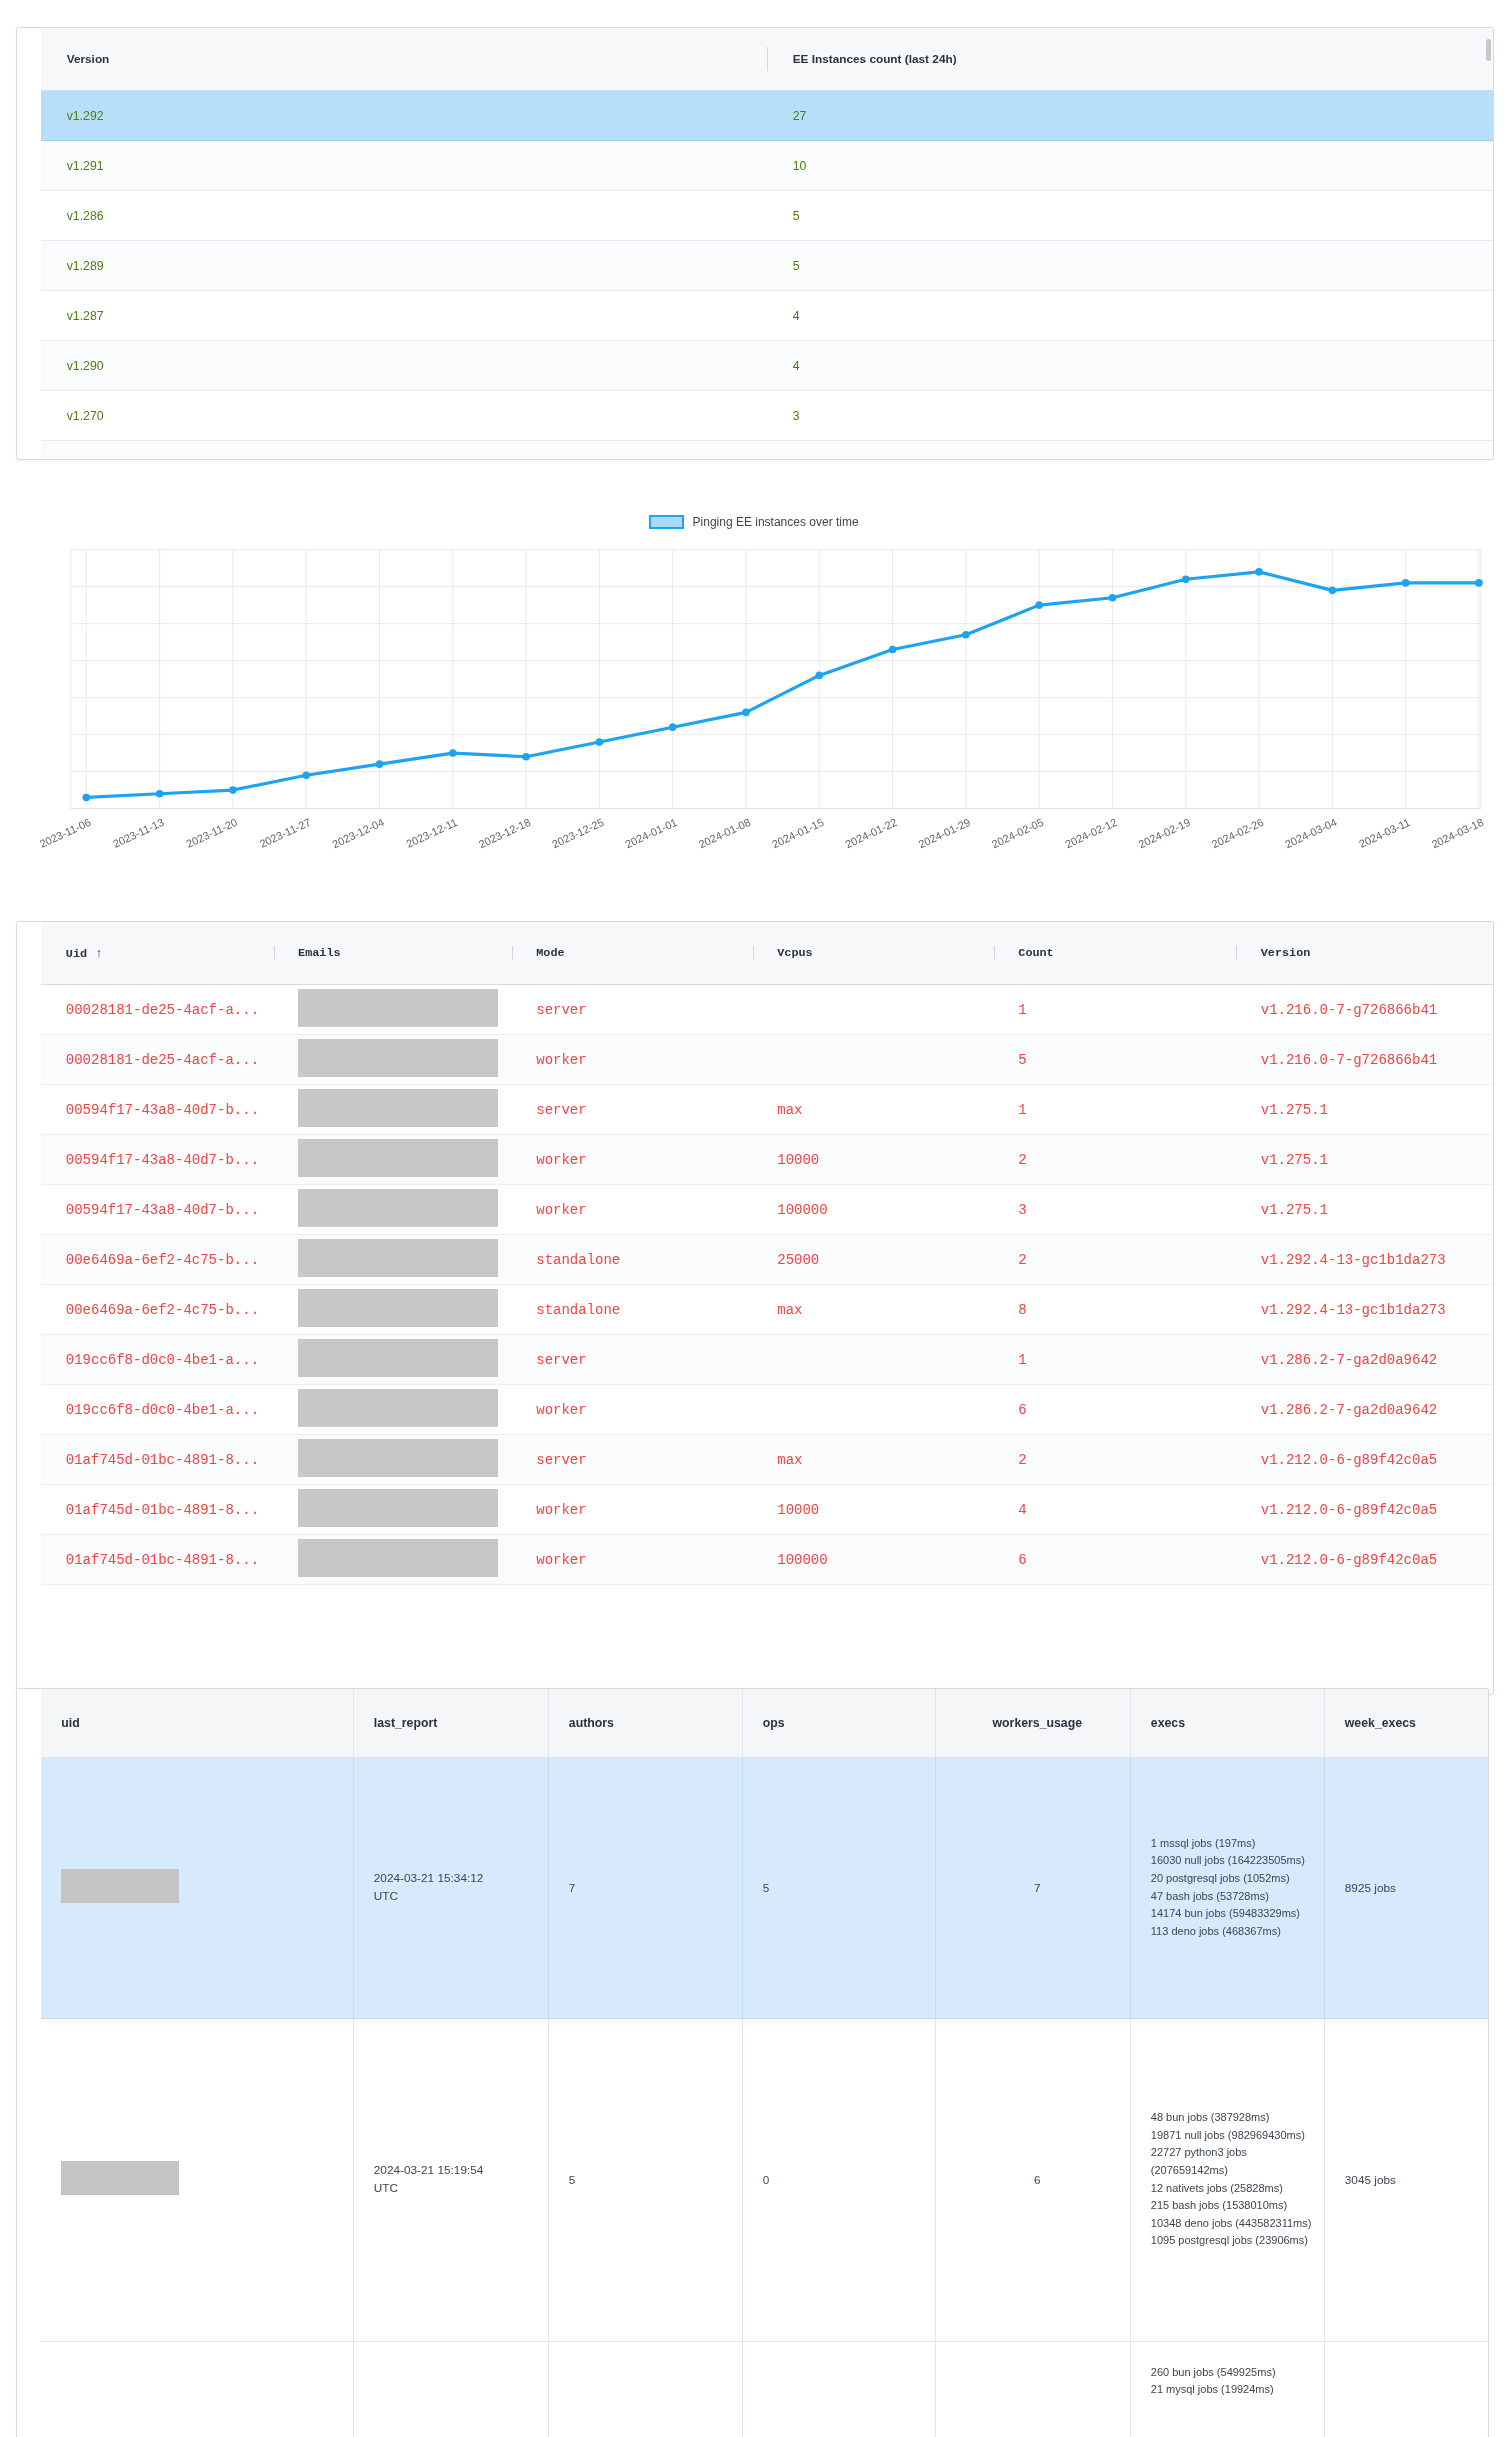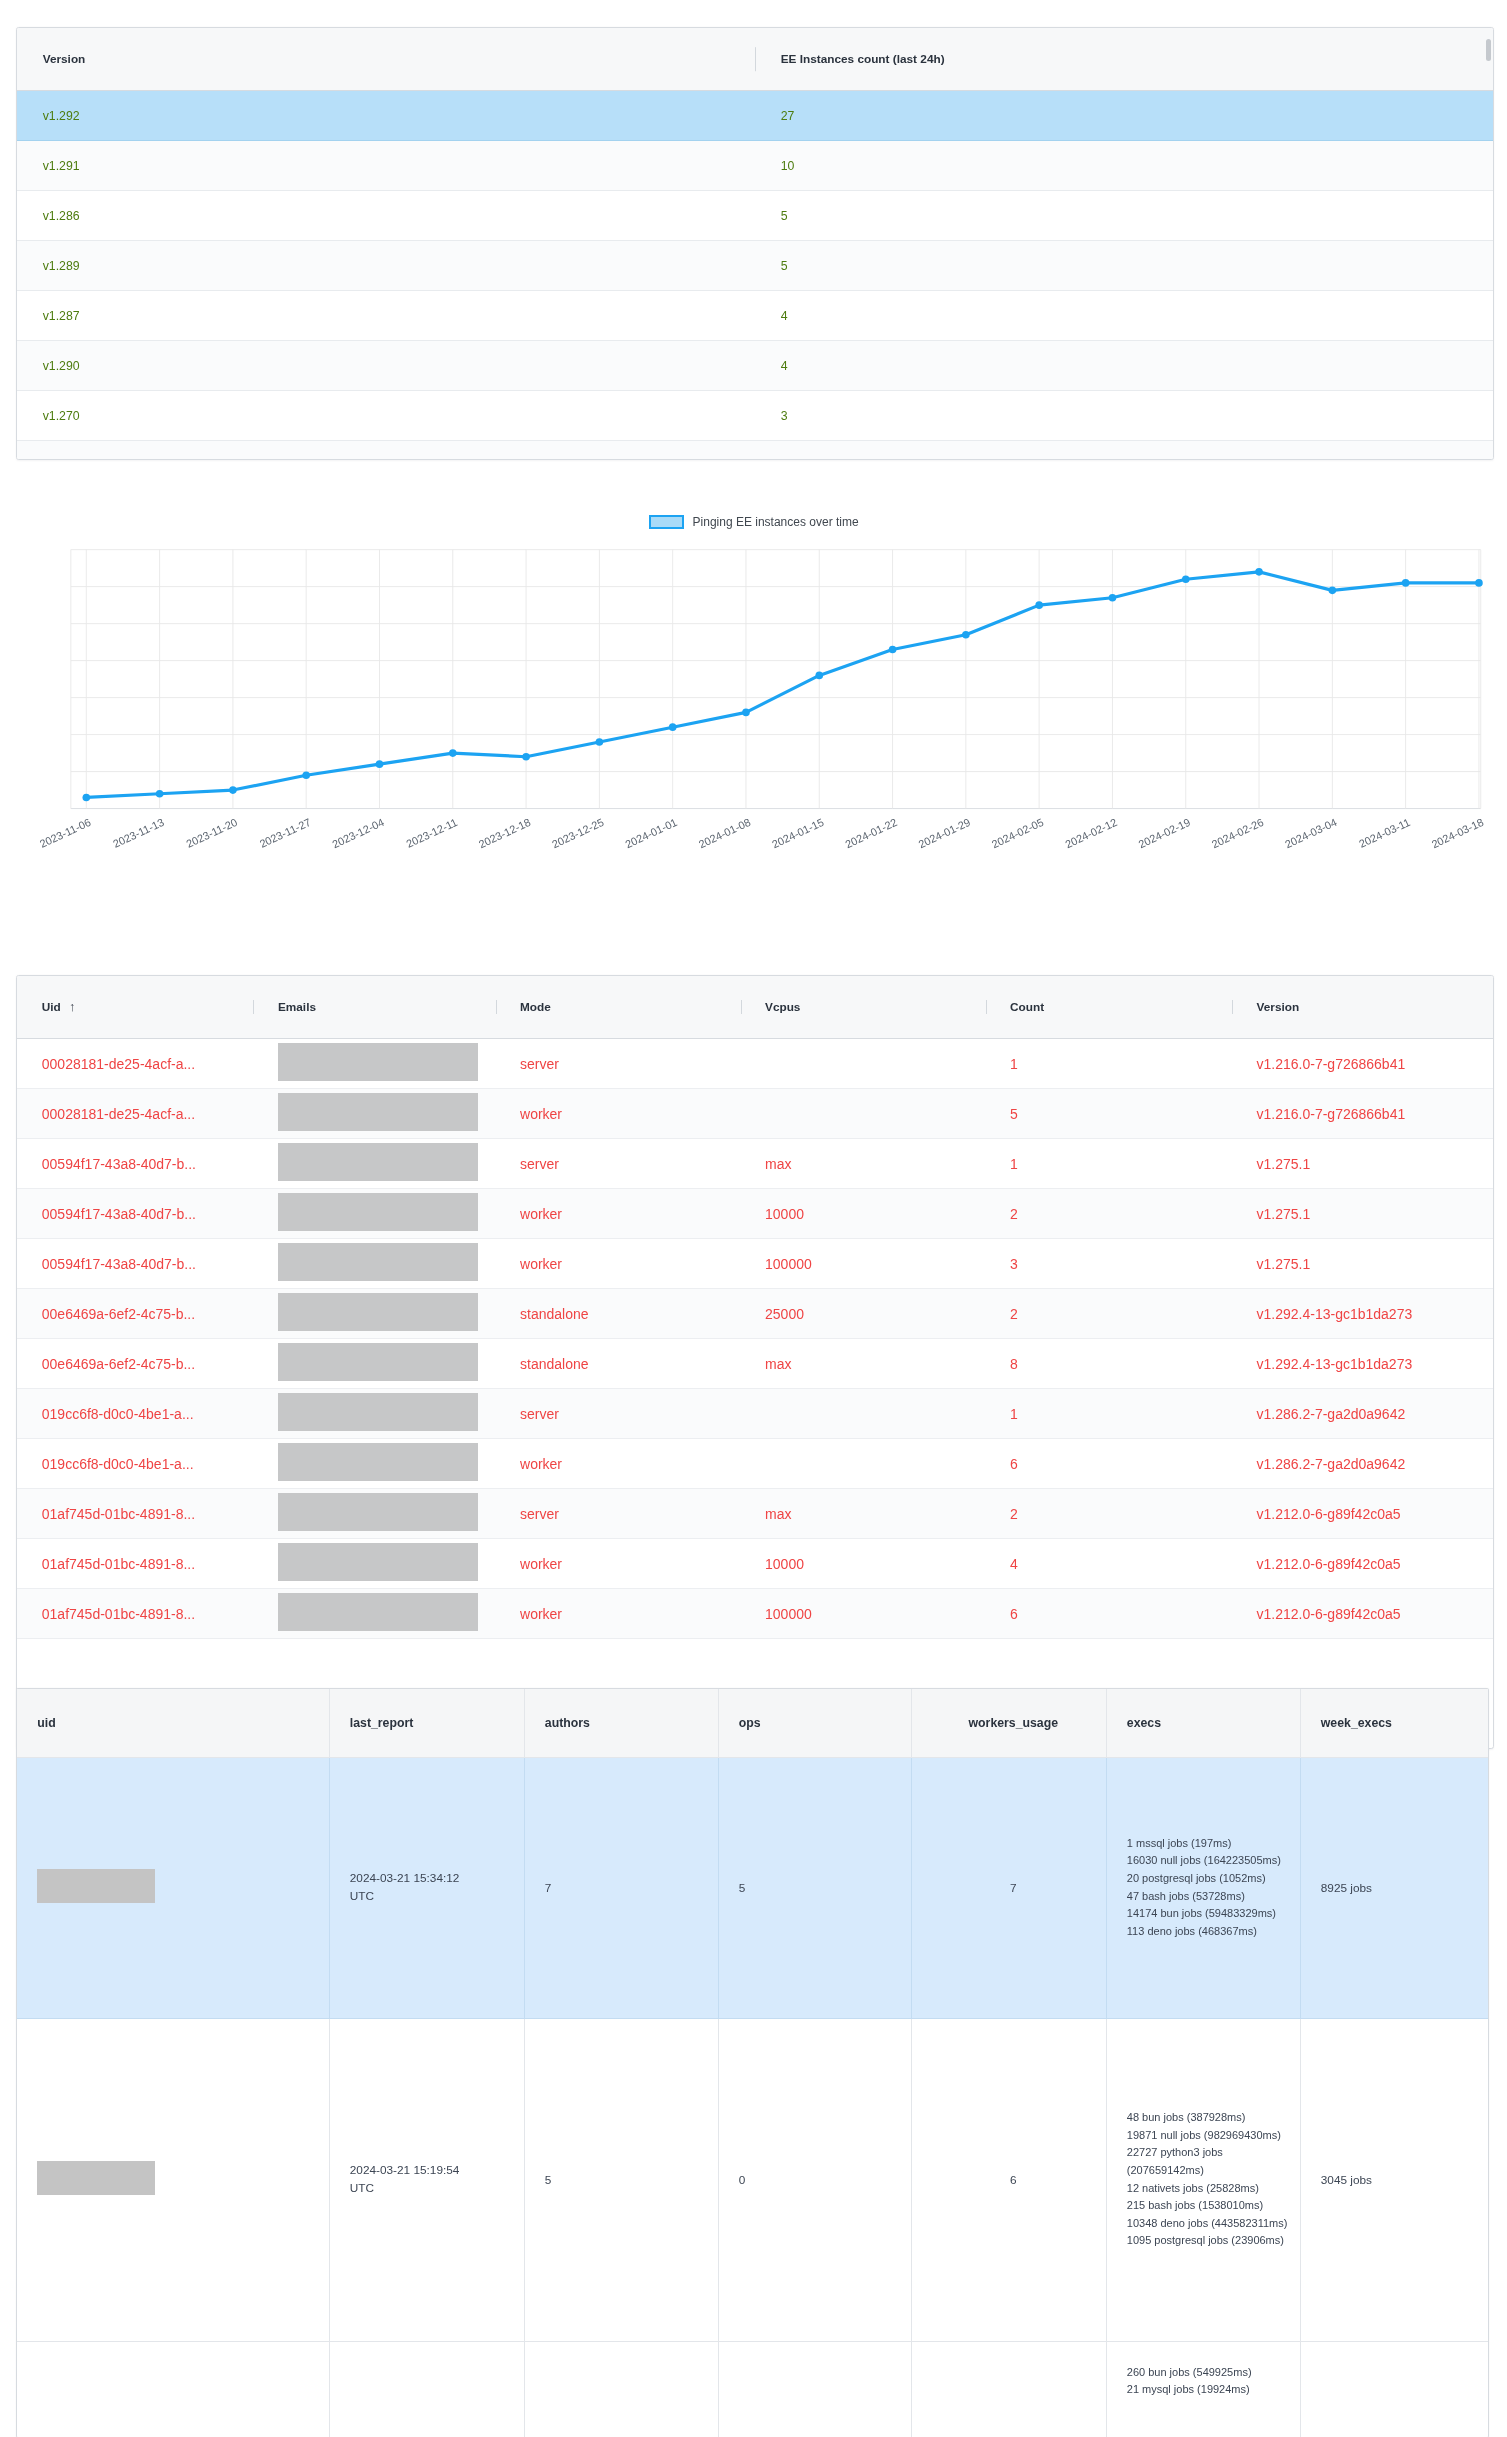--- a/index.html
+++ b/index.html
@@ -1,38 +1,38 @@
 <!DOCTYPE html>
 <html style="font-size:14.5px"><head>
 <meta charset="utf-8">
 <style>
   html,body{margin:0;padding:0;background:#fff;}
   body{font-family:"Liberation Sans",sans-serif;}
   .page{position:relative;width:1508px;height:2438px;background:#fff;overflow:hidden;}
-  .card{position:absolute;background:#fff;border:0.9px solid #d7dbe0;border-radius:2.7px;box-sizing:border-box;overflow:hidden;box-shadow:0 0.9px 1.8px rgba(16,24,40,.05);}
+  .card{position:absolute;background:#fff;border:0.9px solid #d7dbe0;border-radius:2.7px;box-sizing:border-box;overflow:hidden;box-shadow:0 0.9px 1.8px rgba(16,24,40,.05);padding-left:24px;}
 
   
   .version-card{left:16.3px;top:27px;width:1478px;height:433px;}
   .vt-head{display:flex;height:62px;background:#f7f8f9;border-bottom:0.9px solid #d7dbe0;align-items:center;font-weight:bold;font-size:11.8px;color:#2b333e;}
   .vt-row{display:flex;height:49px;align-items:center;font-size:12.3px;color:#4d7c0f;border-bottom:0.9px solid #e8ebee;background:#fff;}
   .vt-row.alt{background:#fafbfc;}
   .vt-row.sel{background:#b7dff9;border-bottom:0.9px solid #a3d2ef;}
   .vt-cell{width:50%;padding-left:25.4px;box-sizing:border-box;position:relative;}
   .vt-head .vt-cell + .vt-cell::before,
   .it-head .it-c + .it-c::before{content:'';position:absolute;left:0;top:50%;transform:translateY(-50%);width:0.9px;height:23.6px;background:#d3d8dd;}
   .scroll-thumb{position:absolute;right:2.7px;top:11px;width:4.5px;height:22px;border-radius:2.7px;background:#c5c9ce;}
 
   
   .chart-wrap{position:absolute;left:0;top:495px;width:1508px;height:400px;}
   .legend{position:absolute;left:0;right:0;top:20px;display:flex;justify-content:center;align-items:center;gap:8.2px;font-size:12px;color:#40474f;}
   .legend-box{width:31px;height:10px;background:#a9dbf8;border:2.7px solid #1ca3f2;display:inline-block;}
   .chart-svg{position:absolute;left:0;top:0;width:1508px;height:400px;}
 
   
-  .instances-card{left:16.3px;top:975px;width:1478px;height:774px;}
+  .instances-card{left:16.3px;top:921px;width:1478px;height:774px;font-family:Liberation Mono, monospace;}
   .it-head{display:flex;height:62px;background:#f7f8f9;border-bottom:0.9px solid #d7dbe0;align-items:center;font-weight:bold;font-size:11.8px;color:#2b333e;}
   .it-row{display:flex;height:49px;align-items:center;font-size:14px;color:#ef4444;border-bottom:0.9px solid #eceef1;background:#fff;}
   .it-row.alt{background:#fafbfc;}
   .it-c{box-sizing:border-box;padding-left:24.5px;position:relative;white-space:nowrap;overflow:hidden;}
   .c1{width:16.0%;}.c2{width:16.4%;}.c3{width:16.6%;}.c4{width:16.6%;}.c5{width:16.7%;}.c6{width:17.7%;}
   .sort-arrow{font-weight:normal;margin-left:8.2px;font-size:12.7px;color:#3d4450;}
   .redact{display:inline-block;width:200px;height:38px;background:#c6c7c8;}
 
   
   .usage-card{left:16.3px;top:1688px;width:1473px;height:750px;border-radius:1.8px;}

